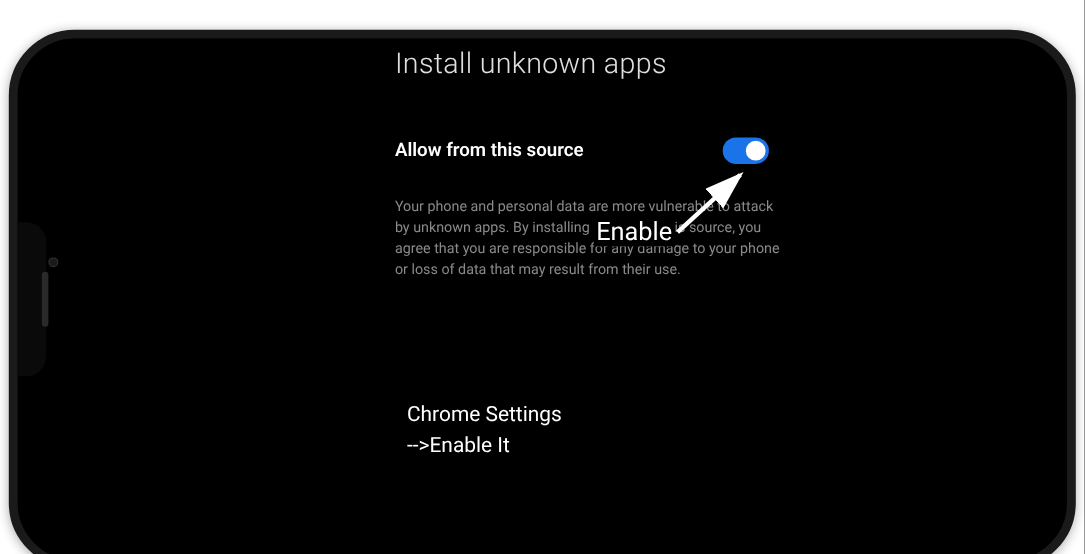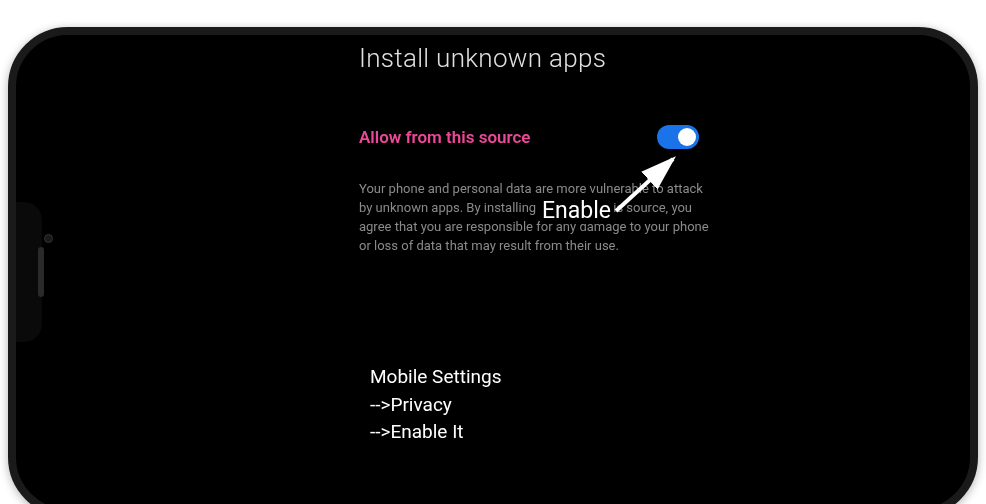--- a/index.html
+++ b/index.html
@@ -82,21 +82,21 @@
       left: 303px;
       top: 90px;
       width: 340px;
       display: flex;
       align-items: center;
       justify-content: space-between;
     }
     .setting-label {
       font-size: 17px;
       font-weight: 600;
-      color: #ec4899;
+      color: #ffffff;
       text-align: center;
     }
     .toggle {
       width: 42px;
       height: 24px;
       background: #1a73e8;
       border-radius: 12px;
       position: relative;
       cursor: pointer;
     }
@@ -176,19 +176,18 @@
             <polygon points="0 0, 9 3, 0 6" fill="#ffffff"></polygon>
           </marker>
         </defs>
         <line x1="15" y1="58" x2="72" y2="6" stroke="#ffffff" stroke-width="4" marker-end="url(#arrowhead)"></line>
       </svg>
     </div>
 
     <div class="enable-label">Enable</div>
 
     <div class="instructions">
-      <div>Mobile Settings</div>
-      <div>--&gt;Privacy</div>
+      <div>Chrome Settings</div>
       <div>--&gt;Enable It</div>
     </div>
 
   </div>
 </div>
 
 </body></html>

